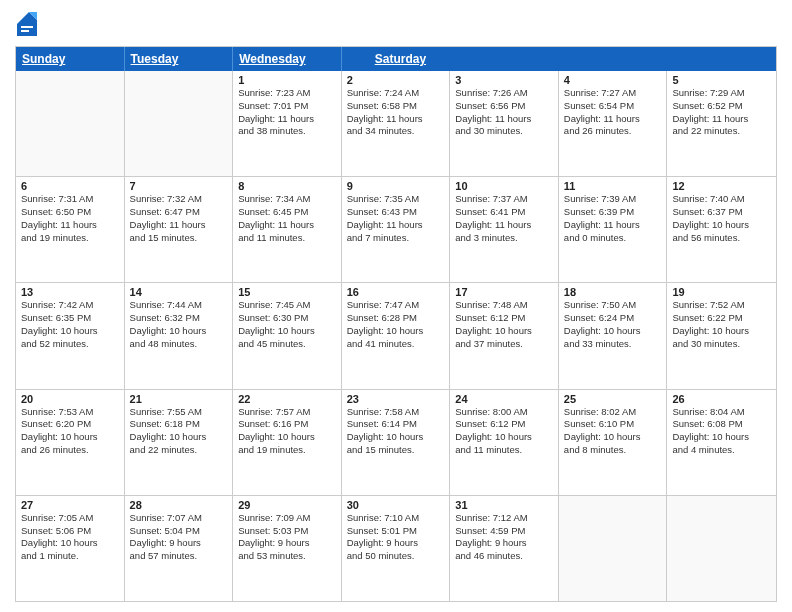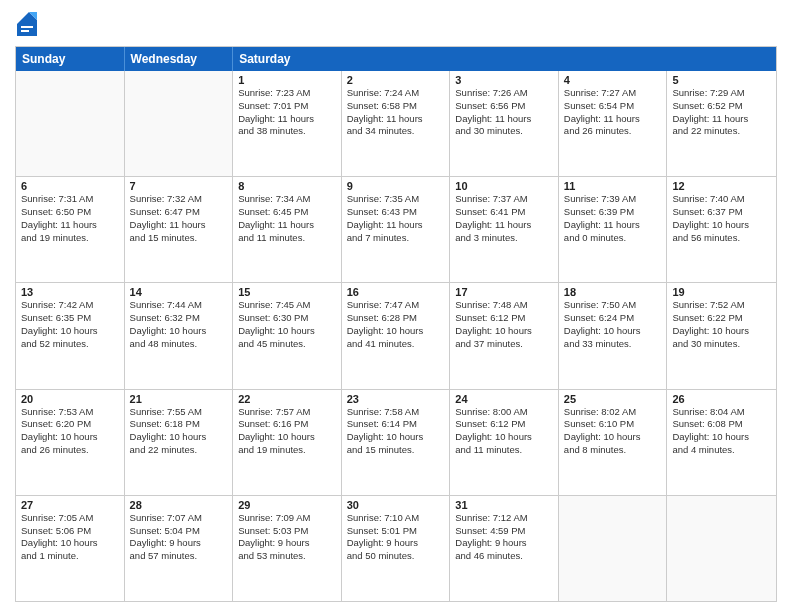--- a/index.html
+++ b/index.html
@@ -61,22 +61,23 @@
       display: grid;
       grid-template-columns: repeat(7, 1fr);
       background: #1565c0;
     }
     .cal-header-cell {
       color: #fff;
       font-size: 12px;
       font-weight: bold;
       padding: 5px 6px;
       border-right: 1px solid #4a90d9;
-    }
-    .cal-header-cell:last-child { border-right: none; }
+      text-decoration: underline;
+    }
+    .cal-header-cell:last-child { border-right: none; margin-left: 27px; }
     .cal-body {
       flex: 1;
       display: flex;
       flex-direction: column;
     }
     .cal-row {
       display: grid;
       grid-template-columns: repeat(7, 1fr);
       flex: 1;
       border-top: 1px solid #ccc;
@@ -123,20 +124,21 @@
     </div>
     <div class="title-block">
       <div class="month-title"></div>
       <div class="location"></div>
     </div>
   </div>
 
   <div class="calendar">
     <div class="cal-header" id="cal-header">
         <div class="cal-header-cell">Sunday</div>
+        <div class="cal-header-cell">Tuesday</div>
         <div class="cal-header-cell">Wednesday</div>
         <div class="cal-header-cell">Saturday</div>
       </div>
     <div class="cal-body" id="cal-body">
         <div class="cal-row">
           <div class="cal-cell empty"></div>
           <div class="cal-cell empty"></div>
           <div class="cal-cell">
             <div class="day-num">1</div>
             <div class="cell-line">Sunrise: 7:23 AM</div>

